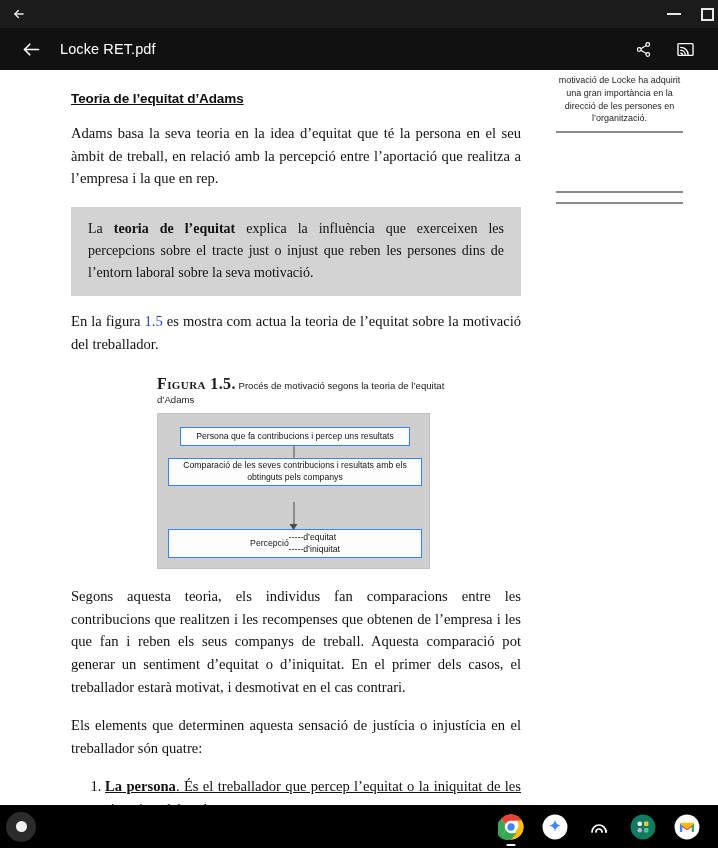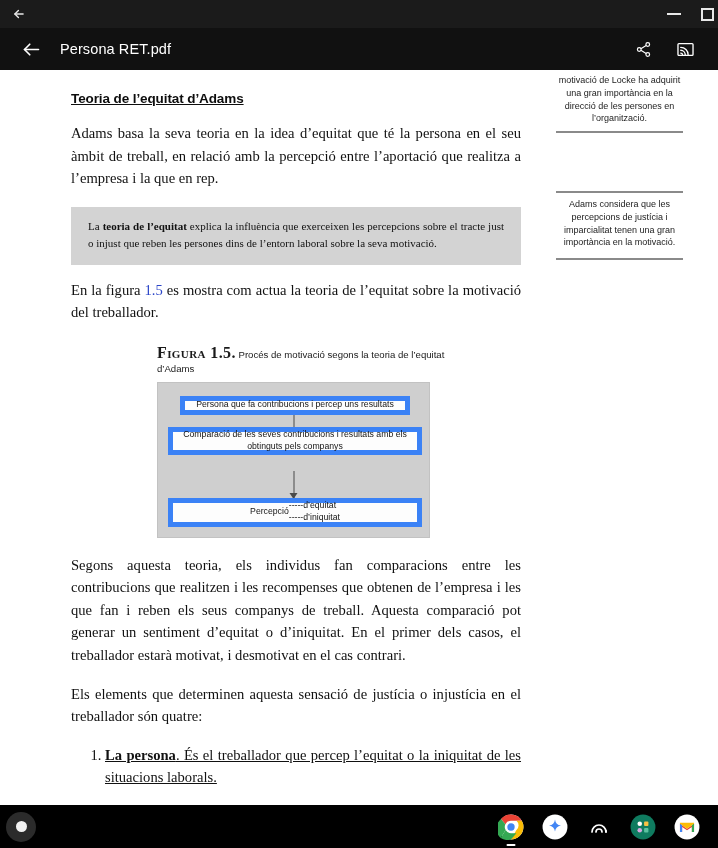--- a/index.html
+++ b/index.html
@@ -58,21 +58,21 @@
     text-align: justify; margin-top: 16px;
   }
   p.body.tight { margin-top: 14px; }
   .ref { color: #2b45c8; }
   .bx {
     background: #d3d3d3; margin-top: 17px;
     padding: 11px 17px 12px 17px;
   }
   .bx p {
     font-family: "Liberation Serif", serif;
-    font-size: 11px; line-height: 1.58; color: #111; text-align: justify;
+    font-size: 14px; line-height: 1.58; color: #111; text-align: justify;
   }
   ol.items {
     margin-top: 16px; padding-left: 34px;
     font-family: "Liberation Serif", serif;
     font-size: 14.6px; line-height: 1.55; color: #111; text-decoration: underline;
   }
   ol.items li { margin-top: 12px; text-align: justify; }
   ol.items li:first-child { margin-top: 0; }
 
   
@@ -85,21 +85,21 @@
     font-family: "Liberation Serif", serif;
     font-weight: bold; font-variant: small-caps; font-size: 16px;
     letter-spacing: .4px;
   }
   .figbox {
     margin-top: 6px; width: 273px; height: 156px;
     background: #cfcfcf; border: 1px solid #c2c2c2;
     position: relative;
   }
   .fb {
-    position: absolute; background: #fdfdfd; border: 5px solid #3b82f6;
+    position: absolute; background: #fdfdfd; border: 1px solid #3b82f6;
     font-family: "Liberation Sans", sans-serif; font-size: 8.7px; color: #141414;
     display: flex; align-items: center; justify-content: center;
     text-align: center; line-height: 1.35;
   }
   .fb1 { left: 22px; top: 13px; width: 230px; height: 19px; }
   .fb2 { left: 10px; top: 44px; width: 254px; height: 28px; }
   .fb3 { left: 10px; top: 115px; width: 254px; height: 29px; }
   .fb3 .inner { display: flex; align-items: center; }
   .fb3 .dashes { text-align: left; }
   .arrow {
@@ -160,21 +160,21 @@
     </div>
   </div>
 
   <div class="apptoolbar">
     <div class="at-back">
       <svg width="21" height="21" viewBox="0 0 24 24" fill="none" stroke="currentColor" stroke-width="1.9" stroke-linecap="round" stroke-linejoin="round">
         <path d="M20 12H4"></path>
           <path d="M10 18l-6-6 6-6"></path>
       </svg>
     </div>
-    <div class="at-title">Persona RET.pdf</div>
+    <div class="at-title">Locke RET.pdf</div>
     <div class="at-spacer"></div>
     <div class="at-icon">
       <svg width="17" height="17" viewBox="0 0 24 24" fill="none" stroke="currentColor" stroke-width="1.7">
         <circle cx="18" cy="5" r="2.6"></circle>
           <circle cx="6" cy="12" r="2.6"></circle>
           <circle cx="18" cy="19" r="2.6"></circle>
         <path d="M8.3 10.8l7.4-4.3M8.3 13.2l7.4 4.3"></path>
       </svg>
     </div>
     <div class="at-icon">
@@ -227,21 +227,20 @@
         <li><b>La persona</b><span>.  És el treballador que percep l’equitat o la iniquitat de les situacions laborals.</span></li>
 
       </ol>
     </div>
 
     <div class="margin">
       <div class="mnote note-a">motivació de Locke ha adquirit una gran importància en la direcció de les persones en l’organització.</div>
       <div class="mrule"></div>
       <div class="gap"></div>
       <div class="mrule"></div>
-      <div class="mnote" style="margin-top:5px">Adams considera que les percepcions de justícia i imparcialitat tenen una gran importància en la motivació.</div>
       <div class="mrule" style="margin-top:9px"></div>
     </div>
 
   </div>
 
   <div class="shelf">
     <div class="launcher">
         <i></i>
       </div>
     <div class="shelf-apps">

